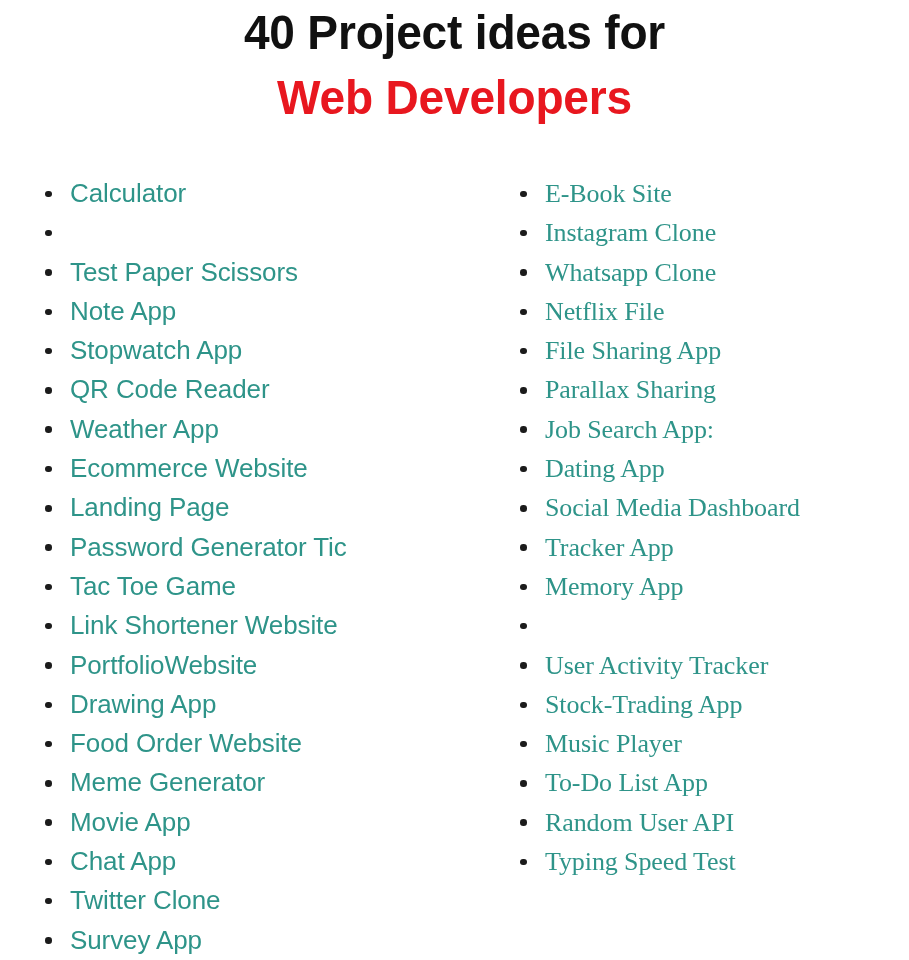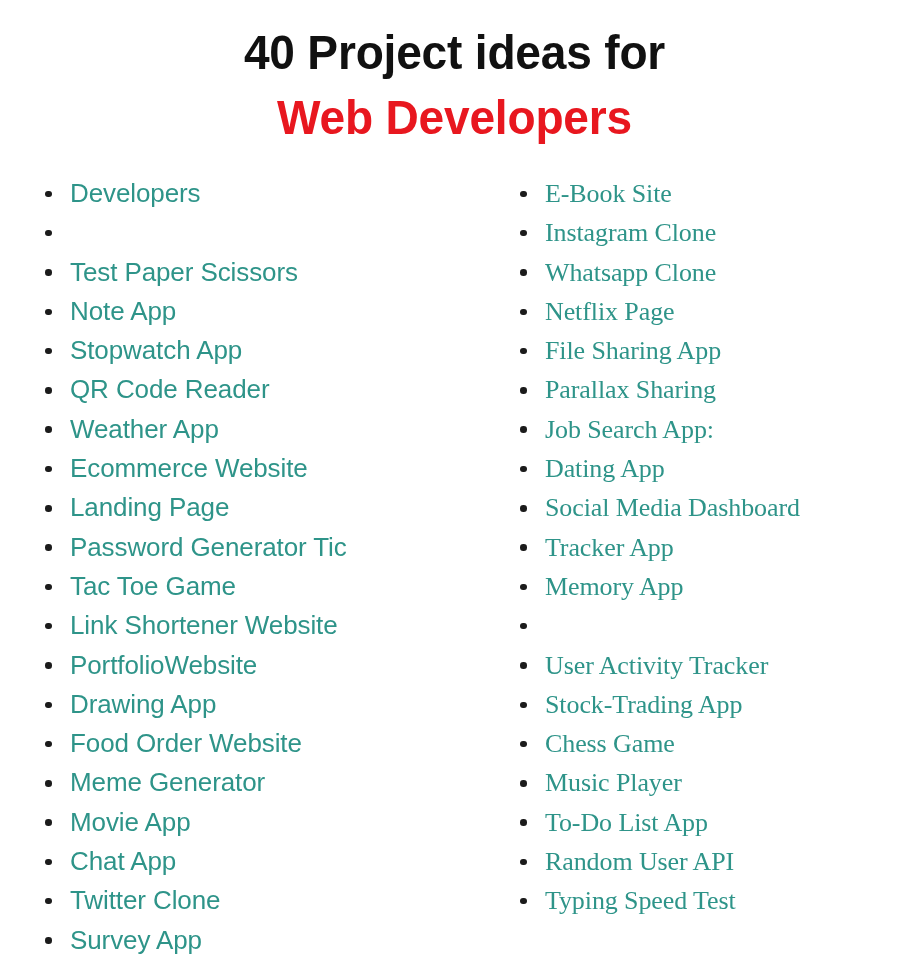--- a/index.html
+++ b/index.html
@@ -25,21 +25,21 @@
     position: relative;
     background: #ffffff;
   }
 
   .title-block {
     position: absolute;
     top: 0;
     left: 0;
     width: 909px;
     text-align: center;
-    padding-top: 28px;
+    padding-top: 8px;
   }
 
   .title-line {
     display: block;
     font-weight: 700;
     letter-spacing: -0.2px;
     line-height: 1.0;
     font-stretch: condensed;
     white-space: nowrap;
   }
@@ -126,21 +126,21 @@
 
   <div class="title-block">
     <span class="title-line title-line-1">40 Project ideas for</span>
     <span class="title-line title-line-2">Web Developers</span>
   </div>
 
   <div class="columns">
 
     <div class="column column-left">
       <ul class="list" id="list-left">
-          <li class="list-item"><span class="bullet-icon"></span><span class="item-label">Developers</span></li>
+          <li class="list-item"><span class="bullet-icon"></span><span class="item-label">Calculator</span></li>
           <li class="list-item"><span class="bullet-icon"></span></li>
           <li class="list-item"><span class="bullet-icon"></span><span class="item-label">Test Paper Scissors</span></li>
           <li class="list-item"><span class="bullet-icon"></span><span class="item-label">Note App</span></li>
           <li class="list-item"><span class="bullet-icon"></span><span class="item-label">Stopwatch App</span></li>
           <li class="list-item"><span class="bullet-icon"></span><span class="item-label">QR Code Reader</span></li>
           <li class="list-item"><span class="bullet-icon"></span><span class="item-label">Weather App</span></li>
           <li class="list-item"><span class="bullet-icon"></span><span class="item-label">Ecommerce Website</span></li>
           <li class="list-item"><span class="bullet-icon"></span><span class="item-label">Landing Page</span></li>
           <li class="list-item"><span class="bullet-icon"></span><span class="item-label">Password Generator Tic</span></li>
           <li class="list-item"><span class="bullet-icon"></span><span class="item-label">Tac Toe Game</span></li>
@@ -154,32 +154,31 @@
           <li class="list-item"><span class="bullet-icon"></span><span class="item-label">Twitter Clone</span></li>
           <li class="list-item"><span class="bullet-icon"></span><span class="item-label">Survey App</span></li>
         </ul>
     </div>
 
     <div class="column column-right">
       <ul class="list" id="list-right">
           <li class="list-item"><span class="bullet-icon"></span><span class="item-label">E-Book Site</span></li>
           <li class="list-item"><span class="bullet-icon"></span><span class="item-label">Instagram Clone</span></li>
           <li class="list-item"><span class="bullet-icon"></span><span class="item-label">Whatsapp Clone</span></li>
-          <li class="list-item"><span class="bullet-icon"></span><span class="item-label">Netflix Page</span></li>
+          <li class="list-item"><span class="bullet-icon"></span><span class="item-label">Netflix File</span></li>
           <li class="list-item"><span class="bullet-icon"></span><span class="item-label">File Sharing App</span></li>
           <li class="list-item"><span class="bullet-icon"></span><span class="item-label">Parallax Sharing</span></li>
           <li class="list-item"><span class="bullet-icon"></span><span class="item-label">Job Search App:</span></li>
           <li class="list-item"><span class="bullet-icon"></span><span class="item-label">Dating App</span></li>
           <li class="list-item"><span class="bullet-icon"></span><span class="item-label">Social Media Dashboard</span></li>
           <li class="list-item"><span class="bullet-icon"></span><span class="item-label">Tracker App</span></li>
           <li class="list-item"><span class="bullet-icon"></span><span class="item-label">Memory App</span></li>
           <li class="list-item"><span class="bullet-icon"></span></li>
           <li class="list-item"><span class="bullet-icon"></span><span class="item-label">User Activity Tracker</span></li>
           <li class="list-item"><span class="bullet-icon"></span><span class="item-label">Stock-Trading App</span></li>
-          <li class="list-item"><span class="bullet-icon"></span><span class="item-label">Chess Game</span></li>
           <li class="list-item"><span class="bullet-icon"></span><span class="item-label">Music Player</span></li>
           <li class="list-item"><span class="bullet-icon"></span><span class="item-label">To-Do List App</span></li>
           <li class="list-item"><span class="bullet-icon"></span><span class="item-label">Random User API</span></li>
           <li class="list-item"><span class="bullet-icon"></span><span class="item-label">Typing Speed Test</span></li>
         </ul>
     </div>
 
   </div>
 
 </div>

